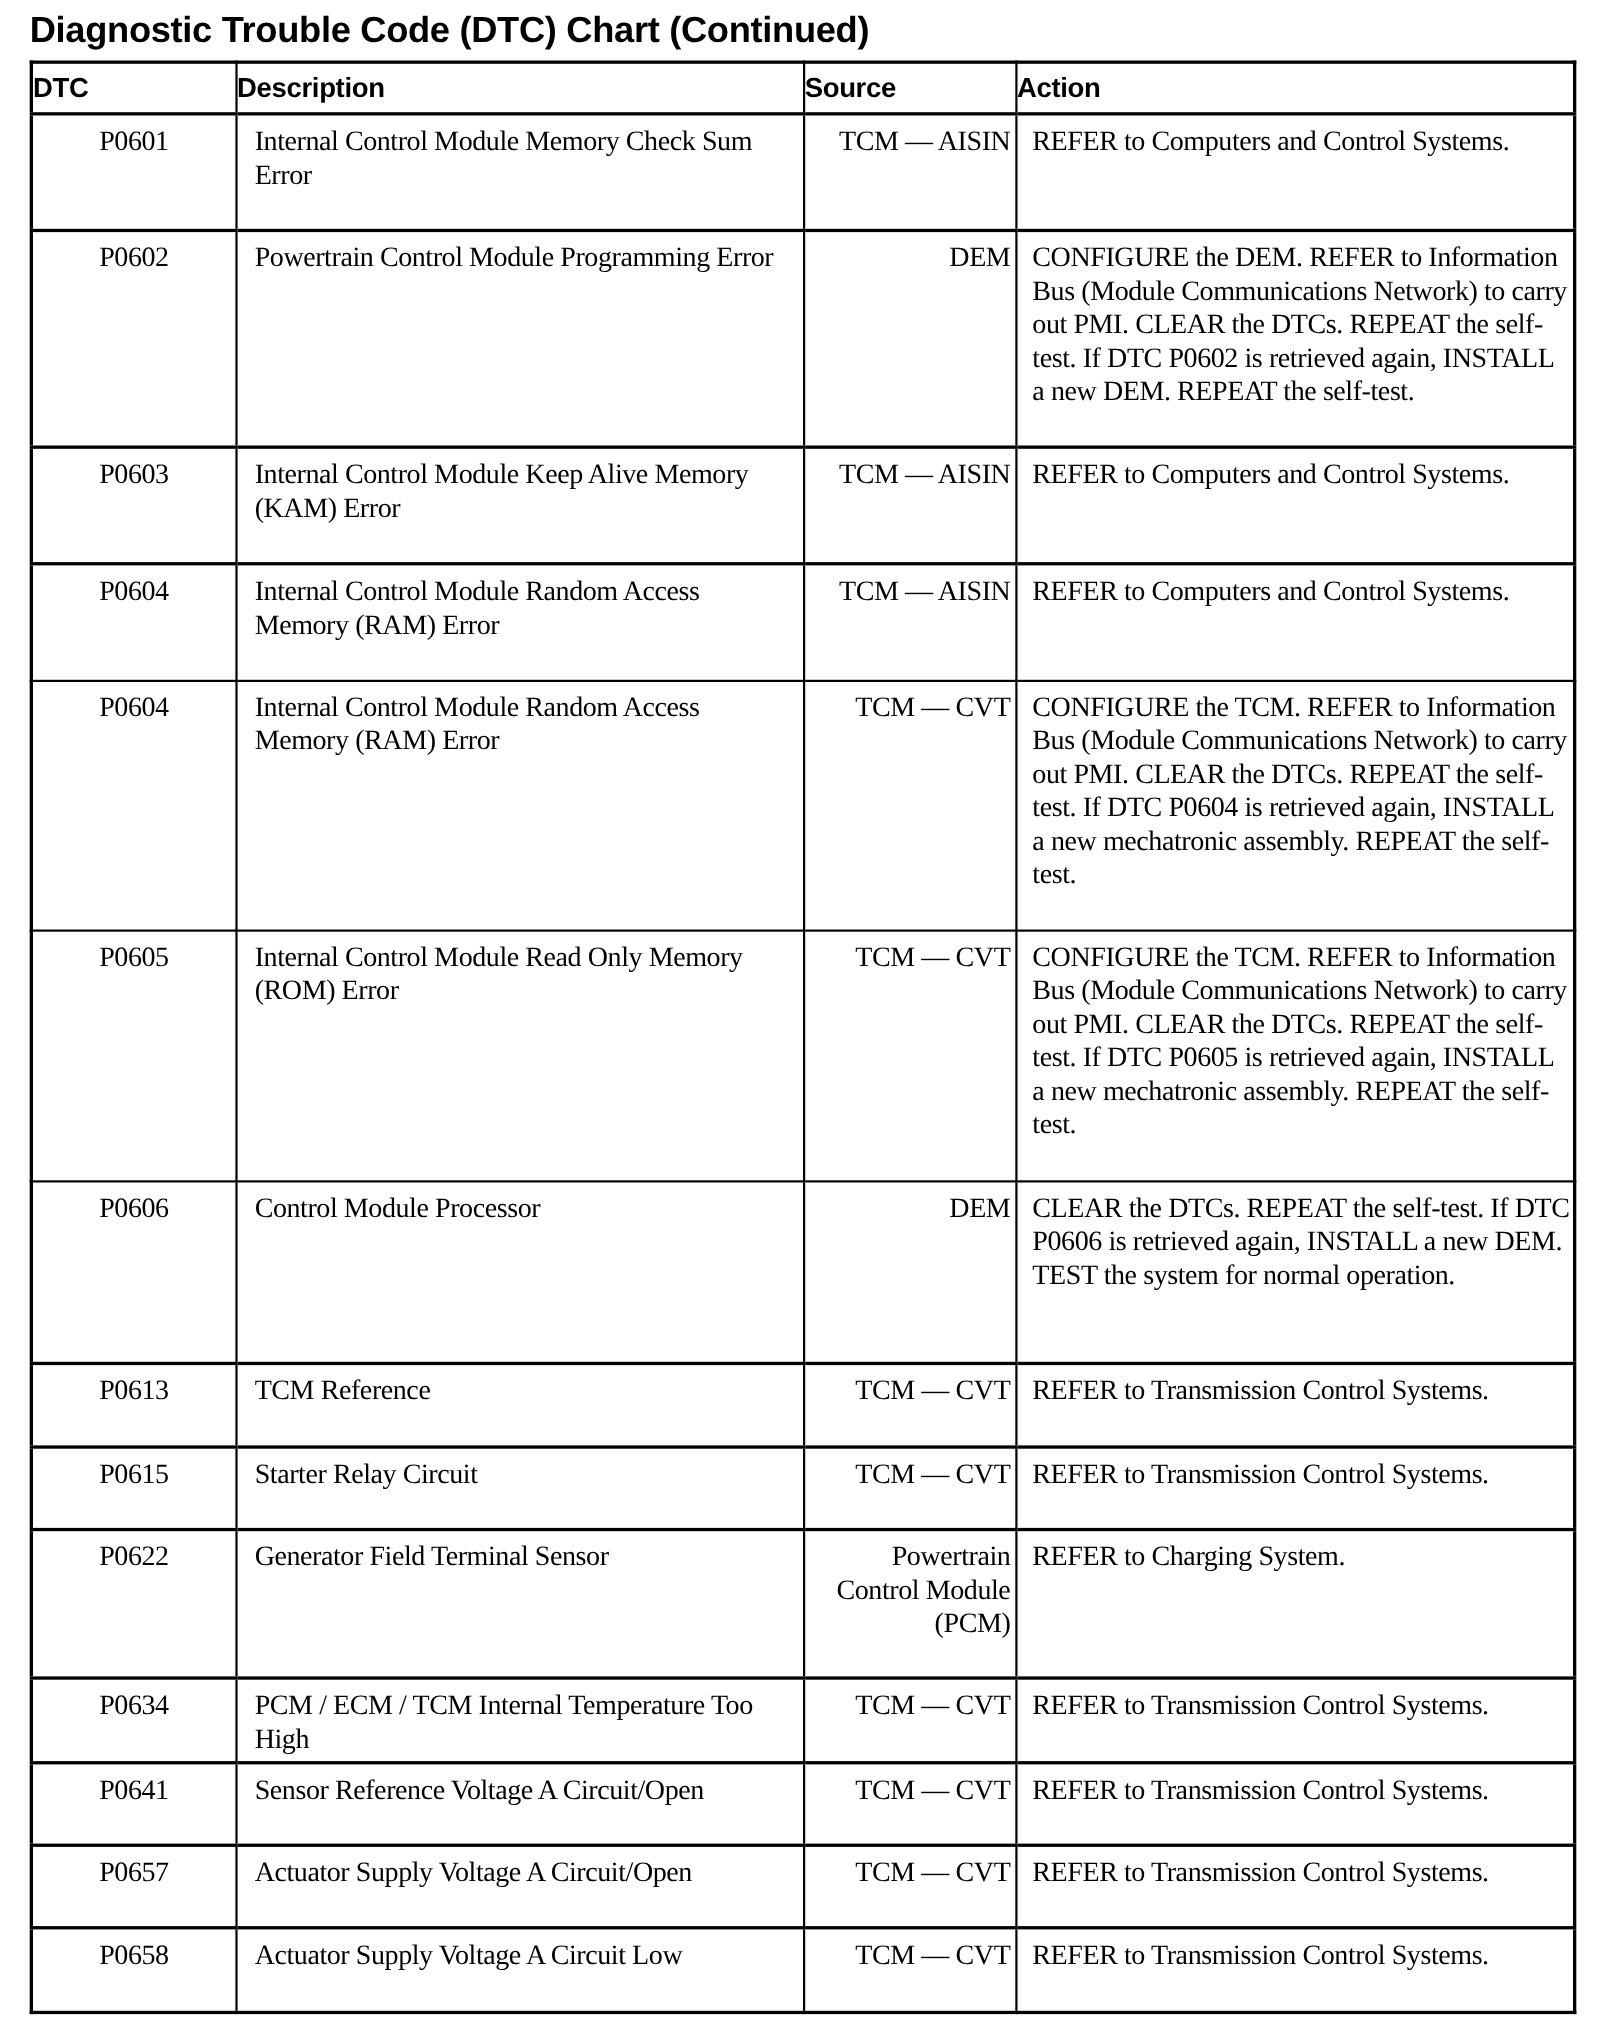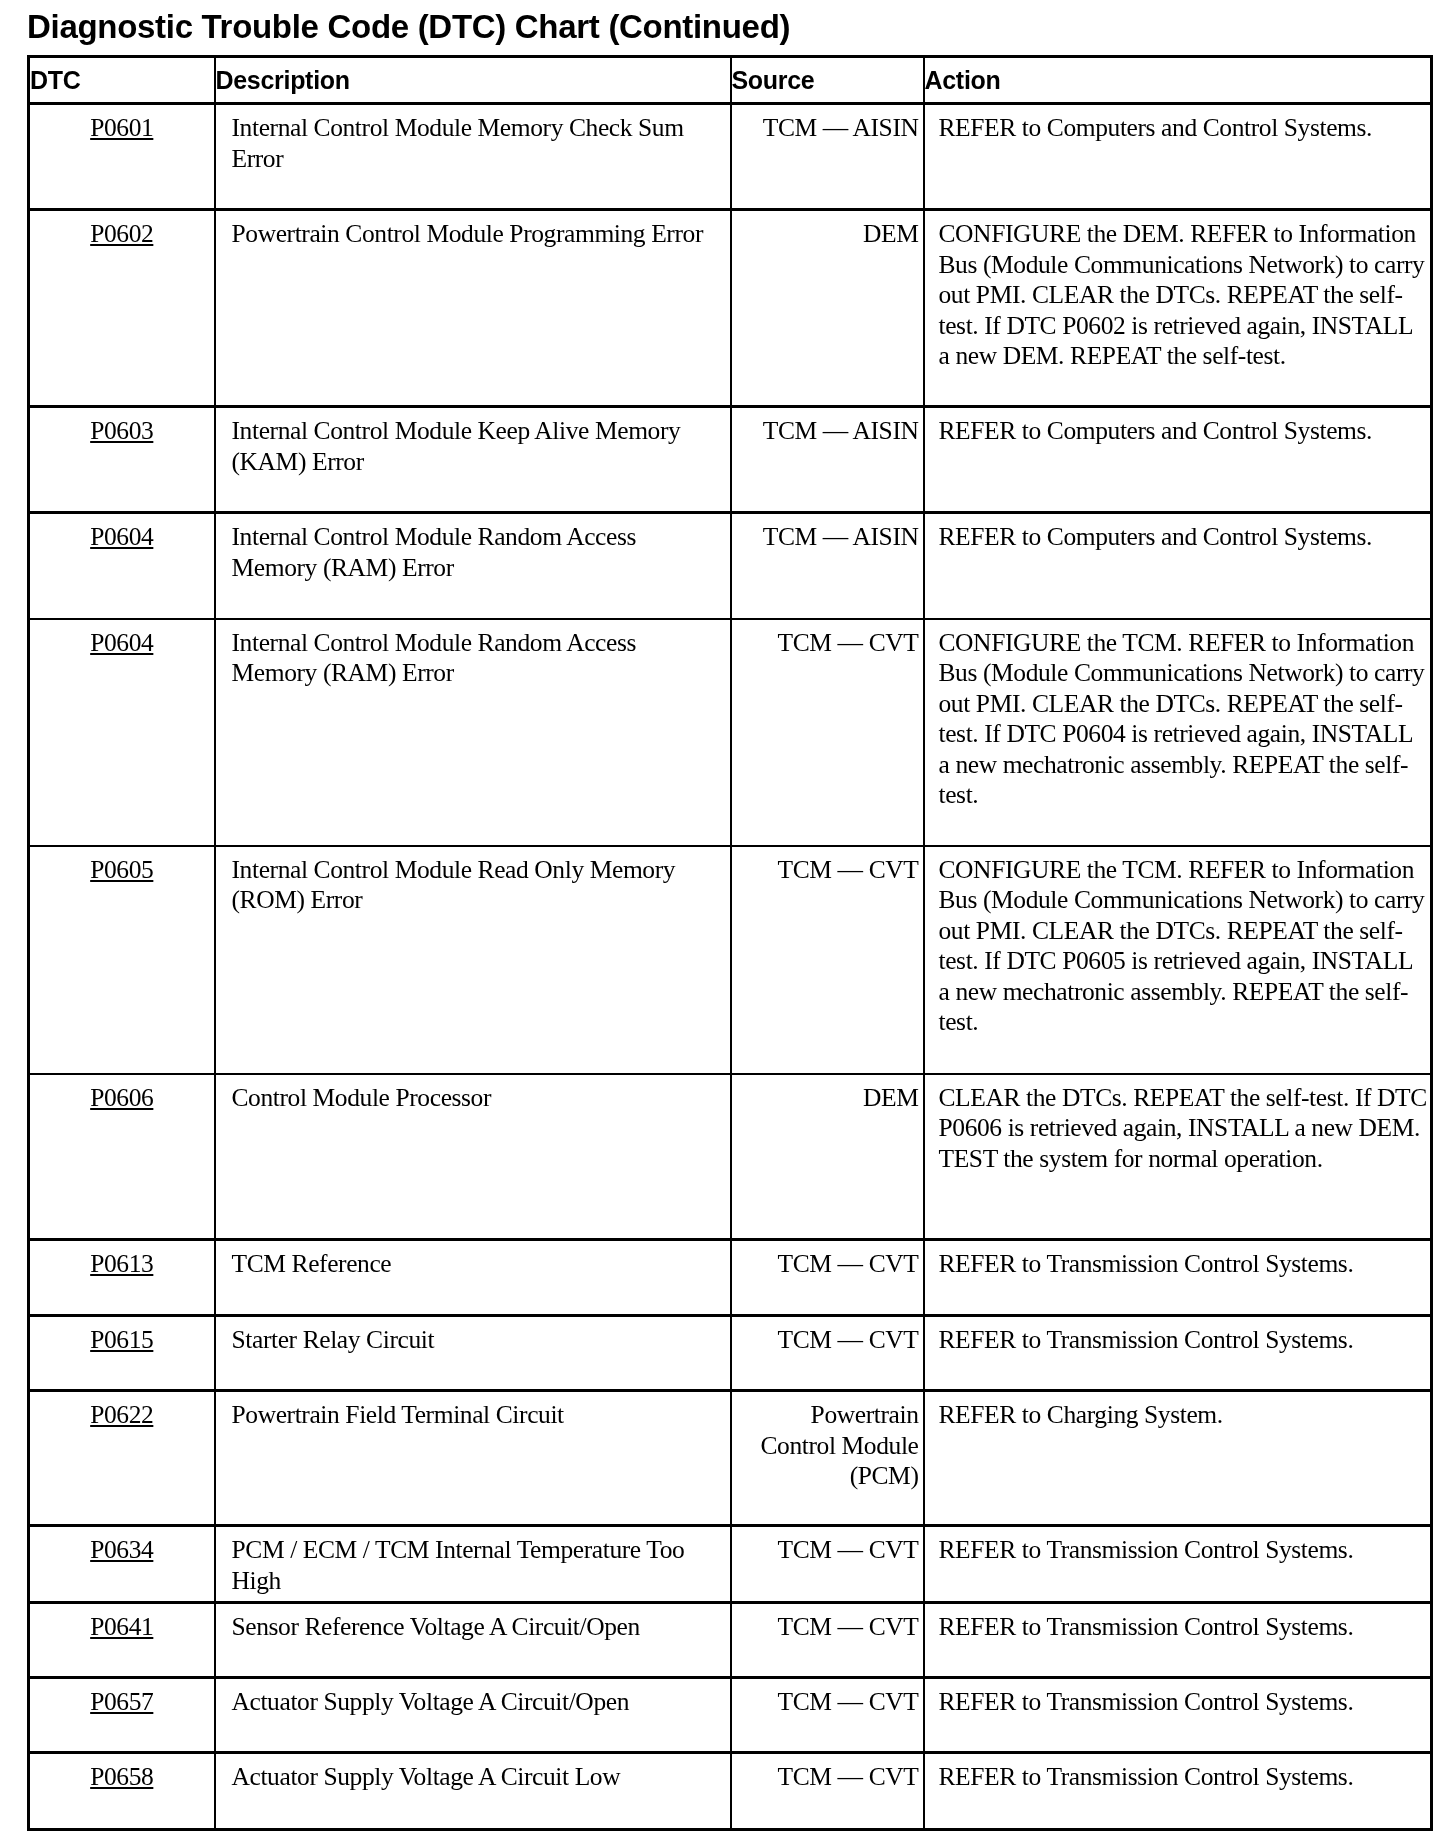--- a/index.html
+++ b/index.html
@@ -23,21 +23,21 @@
     height: 44px; padding: 0; text-align: left; vertical-align: middle;
     border: 2px solid #000; border-bottom: 3px solid #000; letter-spacing: -0.3px;
   }
   table.dtc td {
     font-family: "Liberation Serif", serif; font-size: 25.5px; line-height: 30.6px;
     vertical-align: top; padding: 8px 6px 0 16px; border-left: 2px solid #000; border-right: 2px solid #000;
     border-top: 2px solid #000; border-bottom: 2px solid #000; letter-spacing: -0.4px;
     word-spacing: 0px; overflow: hidden;
   }
   table.dtc tr.thick td { border-bottom: 3.5px solid #000; }
-  table.dtc td.code { text-align: center; padding-left: 0; padding-right: 0; text-decoration: underline; }
+  table.dtc td.code { text-align: center; padding-left: 0; padding-right: 0; }
   table.dtc td.src { text-align: right; padding-left: 4px; padding-right: 4px; }
   table.dtc td.act { padding-left: 14px; padding-right: 2px; }
 </style>
 </head>
 <body>
 
 <div class="title">Diagnostic Trouble Code (DTC) Chart (Continued)</div>
 
 <table class="dtc">
   <colgroup>
@@ -104,21 +104,21 @@
       <td class="act">REFER to Transmission Control Systems.</td>
     </tr>
     <tr class="thick" style="height:75px">
       <td class="code">P0615</td>
       <td>Starter Relay Circuit</td>
       <td class="src">TCM — CVT</td>
       <td class="act">REFER to Transmission Control Systems.</td>
     </tr>
     <tr class="thick" style="height:135px">
       <td class="code">P0622</td>
-      <td>Powertrain Field Terminal Circuit</td>
+      <td>Generator Field Terminal Sensor</td>
       <td class="src">Powertrain Control Module (PCM)</td>
       <td class="act">REFER to Charging System.</td>
     </tr>
     <tr class="thick" style="height:77px">
       <td class="code">P0634</td>
       <td>PCM / ECM / TCM Internal Temperature Too High</td>
       <td class="src">TCM — CVT</td>
       <td class="act">REFER to Transmission Control Systems.</td>
     </tr>
     <tr class="thick" style="height:75px">

